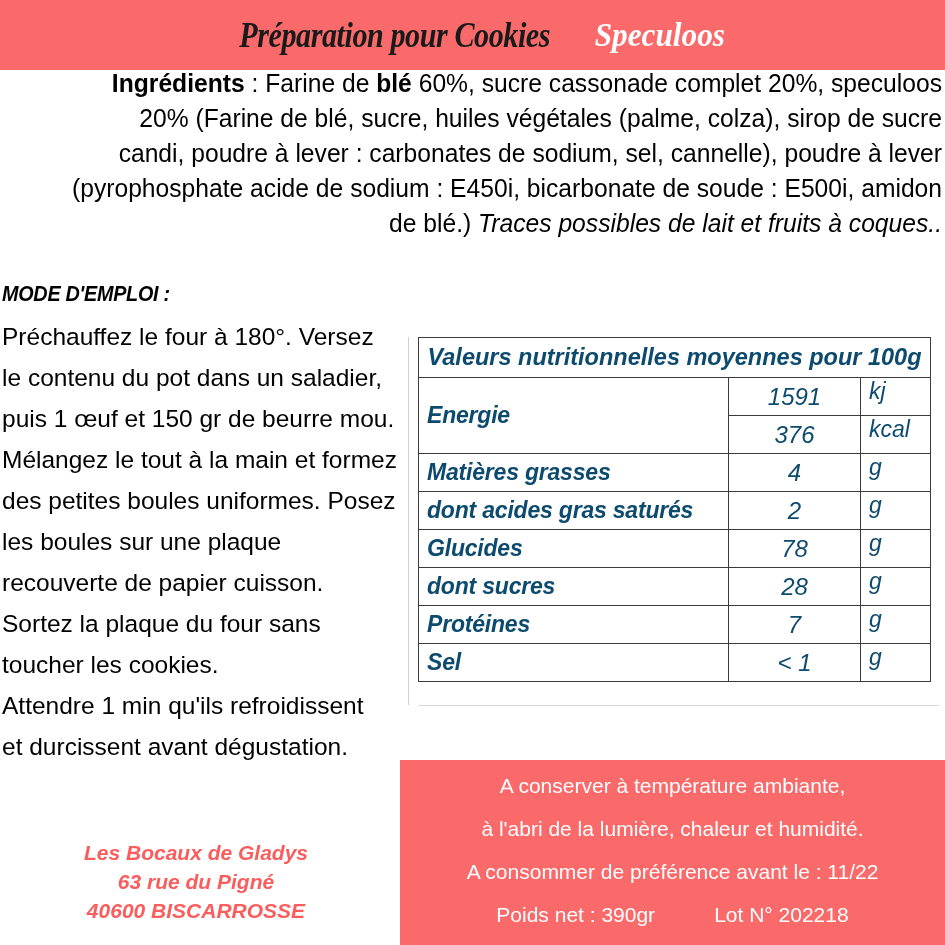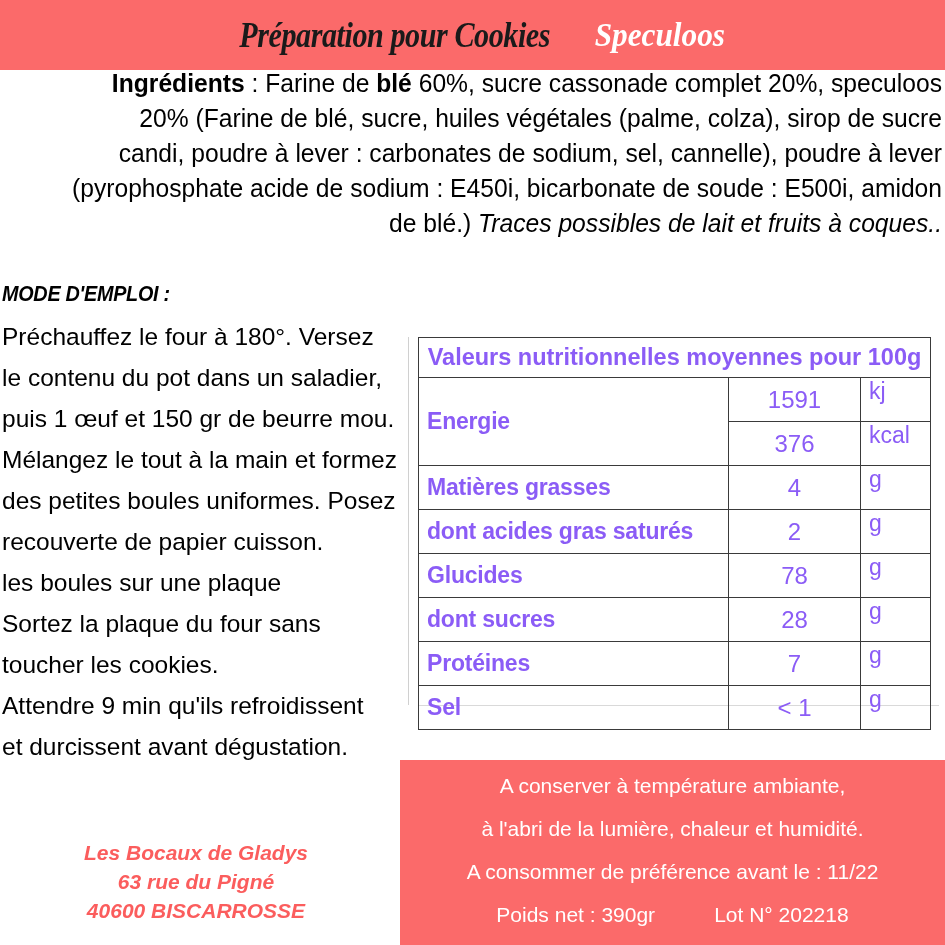--- a/index.html
+++ b/index.html
@@ -108,23 +108,24 @@
     left: 418px; top: 337px;
     width: 512px;
     border-collapse: collapse;
     table-layout: fixed;
     font-family: "Liberation Sans Narrow", "Liberation Sans", sans-serif;
   }
   .nutri-table td {
     border: 1.6px solid #3a3a3a;
     padding: 0 8px;
     font-size: 23px;
-    color: #8b5cf6;
+    color: #0c4a6e;
     height: 38px;
     box-sizing: border-box;
+    font-style: italic;
   }
   .nutri-table td.hdr {
     text-align: center;
     font-weight: bold;
     font-size: 23.5px;
     height: 40px;
   }
   .nutri-table td.lbl {
     font-weight: bold;
     text-align: left;
@@ -133,21 +134,21 @@
   .nutri-table td.val {
     text-align: center;
     font-weight: normal;
     font-size: 24px;
   }
   .nutri-table td.unit {
     text-align: left;
     font-weight: normal;
     font-size: 23px;
     vertical-align: bottom;
-    padding-bottom: 16px;
+    padding-bottom: 10px;
   }
   .col-lbl  { width: 310px; }
   .col-val  { width: 132px; }
   .col-unit { width: 70px; }
 
   
   .address {
     position: absolute;
     left: 0px; top: 838px;
     width: 392px;
@@ -194,25 +195,25 @@
   <span class="lead">Ingrédients</span><span> : </span><span>Farine de </span><span class="lead">blé</span><span> 60%, sucre cassonade complet 20%, speculoos 20% (Farine de blé, sucre, huiles végétales (palme, colza), sirop de sucre candi, poudre à lever : carbonates de sodium, sel, cannelle), poudre à lever (pyrophosphate acide de sodium : E450i, bicarbonate de soude : E500i, amidon de blé.) </span><span class="allerg">Traces possibles de lait et fruits à coques..</span>
 </div>
 
 <div class="mode-title">MODE D'EMPLOI :</div>
 <div class="instructions">
   <p>Préchauffez le four à 180°. Versez</p>
   <p>le contenu du pot dans un saladier,</p>
   <p>puis 1 œuf et 150 gr de beurre mou.</p>
   <p>Mélangez le tout à la main et formez</p>
   <p>des petites boules uniformes. Posez</p>
+  <p>les boules sur une plaque</p>
   <p>recouverte de papier cuisson.</p>
-  <p>les boules sur une plaque</p>
   <p>Sortez la plaque du four sans</p>
   <p>toucher les cookies.</p>
-  <p>Attendre 9 min qu'ils refroidissent</p>
+  <p>Attendre 1 min qu'ils refroidissent</p>
   <p>et durcissent avant dégustation.</p>
 </div>
 
 <div class="sheet-rule"></div>
 <div class="sheet-rule-b"></div>
 
 <table class="nutri-table">
   <colgroup>
     <col class="col-lbl">
       <col class="col-val">

